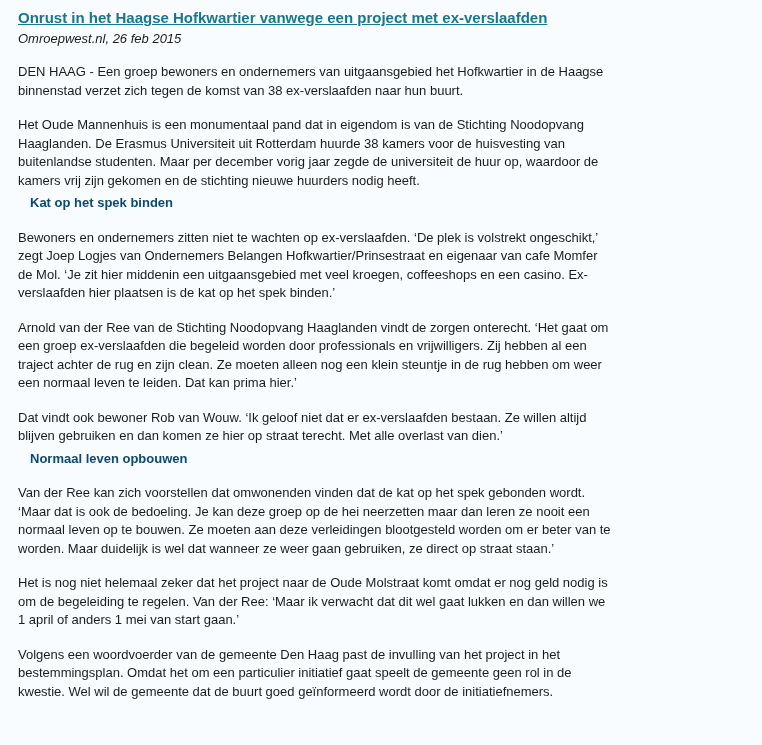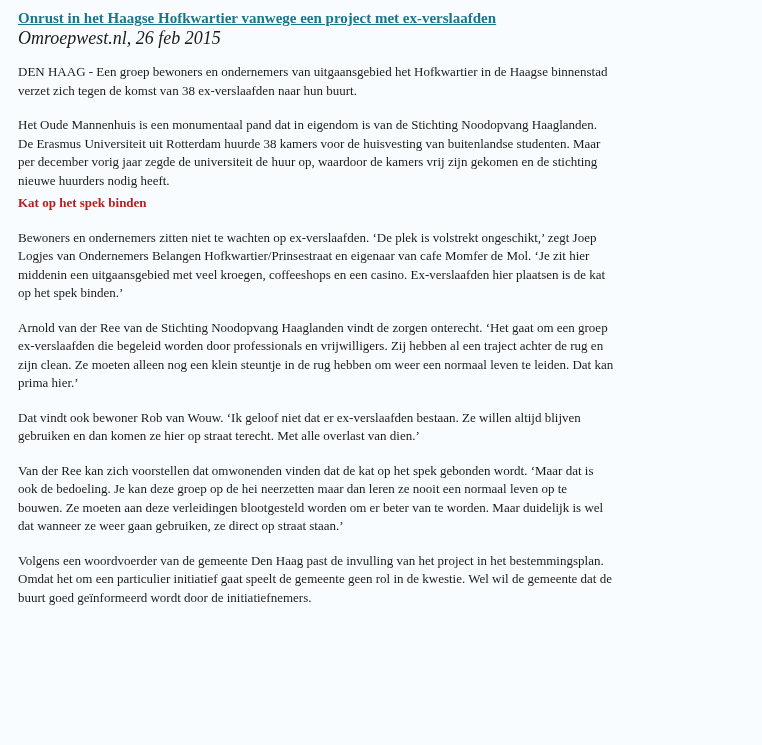--- a/index.html
+++ b/index.html
@@ -7,70 +7,72 @@
     padding: 0;
     background: #f9fcfe;
   }
   .page {
     width: 626px;
     height: 745px;
     box-sizing: border-box;
     background: #f9fcfe;
     padding: 8px 12px 8px 18px;
     overflow: hidden;
-    font-family: Liberation Serif, serif;
+    font-family: Liberation Sans, sans-serif;
     font-size: 13px;
     color: #1b1b1b;
   }
   .article-title {
     display: inline-block;
     font-size: 15px;
     font-weight: bold;
     line-height: 20px;
     color: #17788c;
     text-decoration: underline;
     cursor: pointer;
     margin: 0;
   }
   .byline {
     font-style: italic;
-    font-size: 18px;
+    font-size: 13px;
     line-height: 17px;
     margin: 2px 0 12px 0;
     color: #1b1b1b;
   }
   .para {
     margin: 16px 0 4px 0;
     line-height: 18.5px;
     font-size: 13px;
     color: #1b1b1b;
   }
   .section-heading {
     font-size: 13px;
     font-weight: bold;
     line-height: 18.5px;
-    margin: 2px 0 5px 0;
-    color: #b91c1c;
+    margin: 2px 0 5px 12px;
+    color: #0c4a6e;
   }
 </style>
 </head>
 <body>
 
 <div class="page">
 
   <a class="article-title">Onrust in het Haagse Hofkwartier vanwege een project met ex-verslaafden</a>
 
   <div class="byline">Omroepwest.nl, 26 feb 2015</div>
 
   <p class="para">DEN HAAG - Een groep bewoners en ondernemers van uitgaansgebied het Hofkwartier in de Haagse binnenstad verzet zich tegen de komst van 38 ex-verslaafden naar hun buurt.</p>
   <p class="para">Het Oude Mannenhuis is een monumentaal pand dat in eigendom is van de Stichting Noodopvang Haaglanden. De Erasmus Universiteit uit Rotterdam huurde 38 kamers voor de huisvesting van buitenlandse studenten. Maar per december vorig jaar zegde de universiteit de huur op, waardoor de kamers vrij zijn gekomen en de stichting nieuwe huurders nodig heeft.</p>
 
   <h2 class="section-heading">Kat op het spek binden</h2>
 
   <p class="para">Bewoners en ondernemers zitten niet te wachten op ex-verslaafden. ‘De plek is volstrekt ongeschikt,’ zegt Joep Logjes van Ondernemers Belangen Hofkwartier/Prinsestraat en eigenaar van cafe Momfer de Mol. ‘Je zit hier middenin een uitgaansgebied met veel kroegen, coffeeshops en een casino. Ex-verslaafden hier plaatsen is de kat op het spek binden.’</p>
   <p class="para">Arnold van der Ree van de Stichting Noodopvang Haaglanden vindt de zorgen onterecht. ‘Het gaat om een groep ex-verslaafden die begeleid worden door professionals en vrijwilligers. Zij hebben al een traject achter de rug en zijn clean. Ze moeten alleen nog een klein steuntje in de rug hebben om weer een normaal leven te leiden. Dat kan prima hier.’</p>
   <p class="para">Dat vindt ook bewoner Rob van Wouw. ‘Ik geloof niet dat er ex-verslaafden bestaan. Ze willen altijd blijven gebruiken en dan komen ze hier op straat terecht. Met alle overlast van dien.’</p>
 
+  <h2 class="section-heading">Normaal leven opbouwen</h2>
 
   <p class="para">Van der Ree kan zich voorstellen dat omwonenden vinden dat de kat op het spek gebonden wordt. ‘Maar dat is ook de bedoeling. Je kan deze groep op de hei neerzetten maar dan leren ze nooit een normaal leven op te bouwen. Ze moeten aan deze verleidingen blootgesteld worden om er beter van te worden. Maar duidelijk is wel dat wanneer ze weer gaan gebruiken, ze direct op straat staan.’</p>
+  <p class="para">Het is nog niet helemaal zeker dat het project naar de Oude Molstraat komt omdat er nog geld nodig is om de begeleiding te regelen. Van der Ree: ‘Maar ik verwacht dat dit wel gaat lukken en dan willen we 1 april of anders 1 mei van start gaan.’</p>
   <p class="para">Volgens een woordvoerder van de gemeente Den Haag past de invulling van het project in het bestemmingsplan. Omdat het om een particulier initiatief gaat speelt de gemeente geen rol in de kwestie. Wel wil de gemeente dat de buurt goed geïnformeerd wordt door de initiatiefnemers.</p>
 
 </div>
 
 </body></html>

